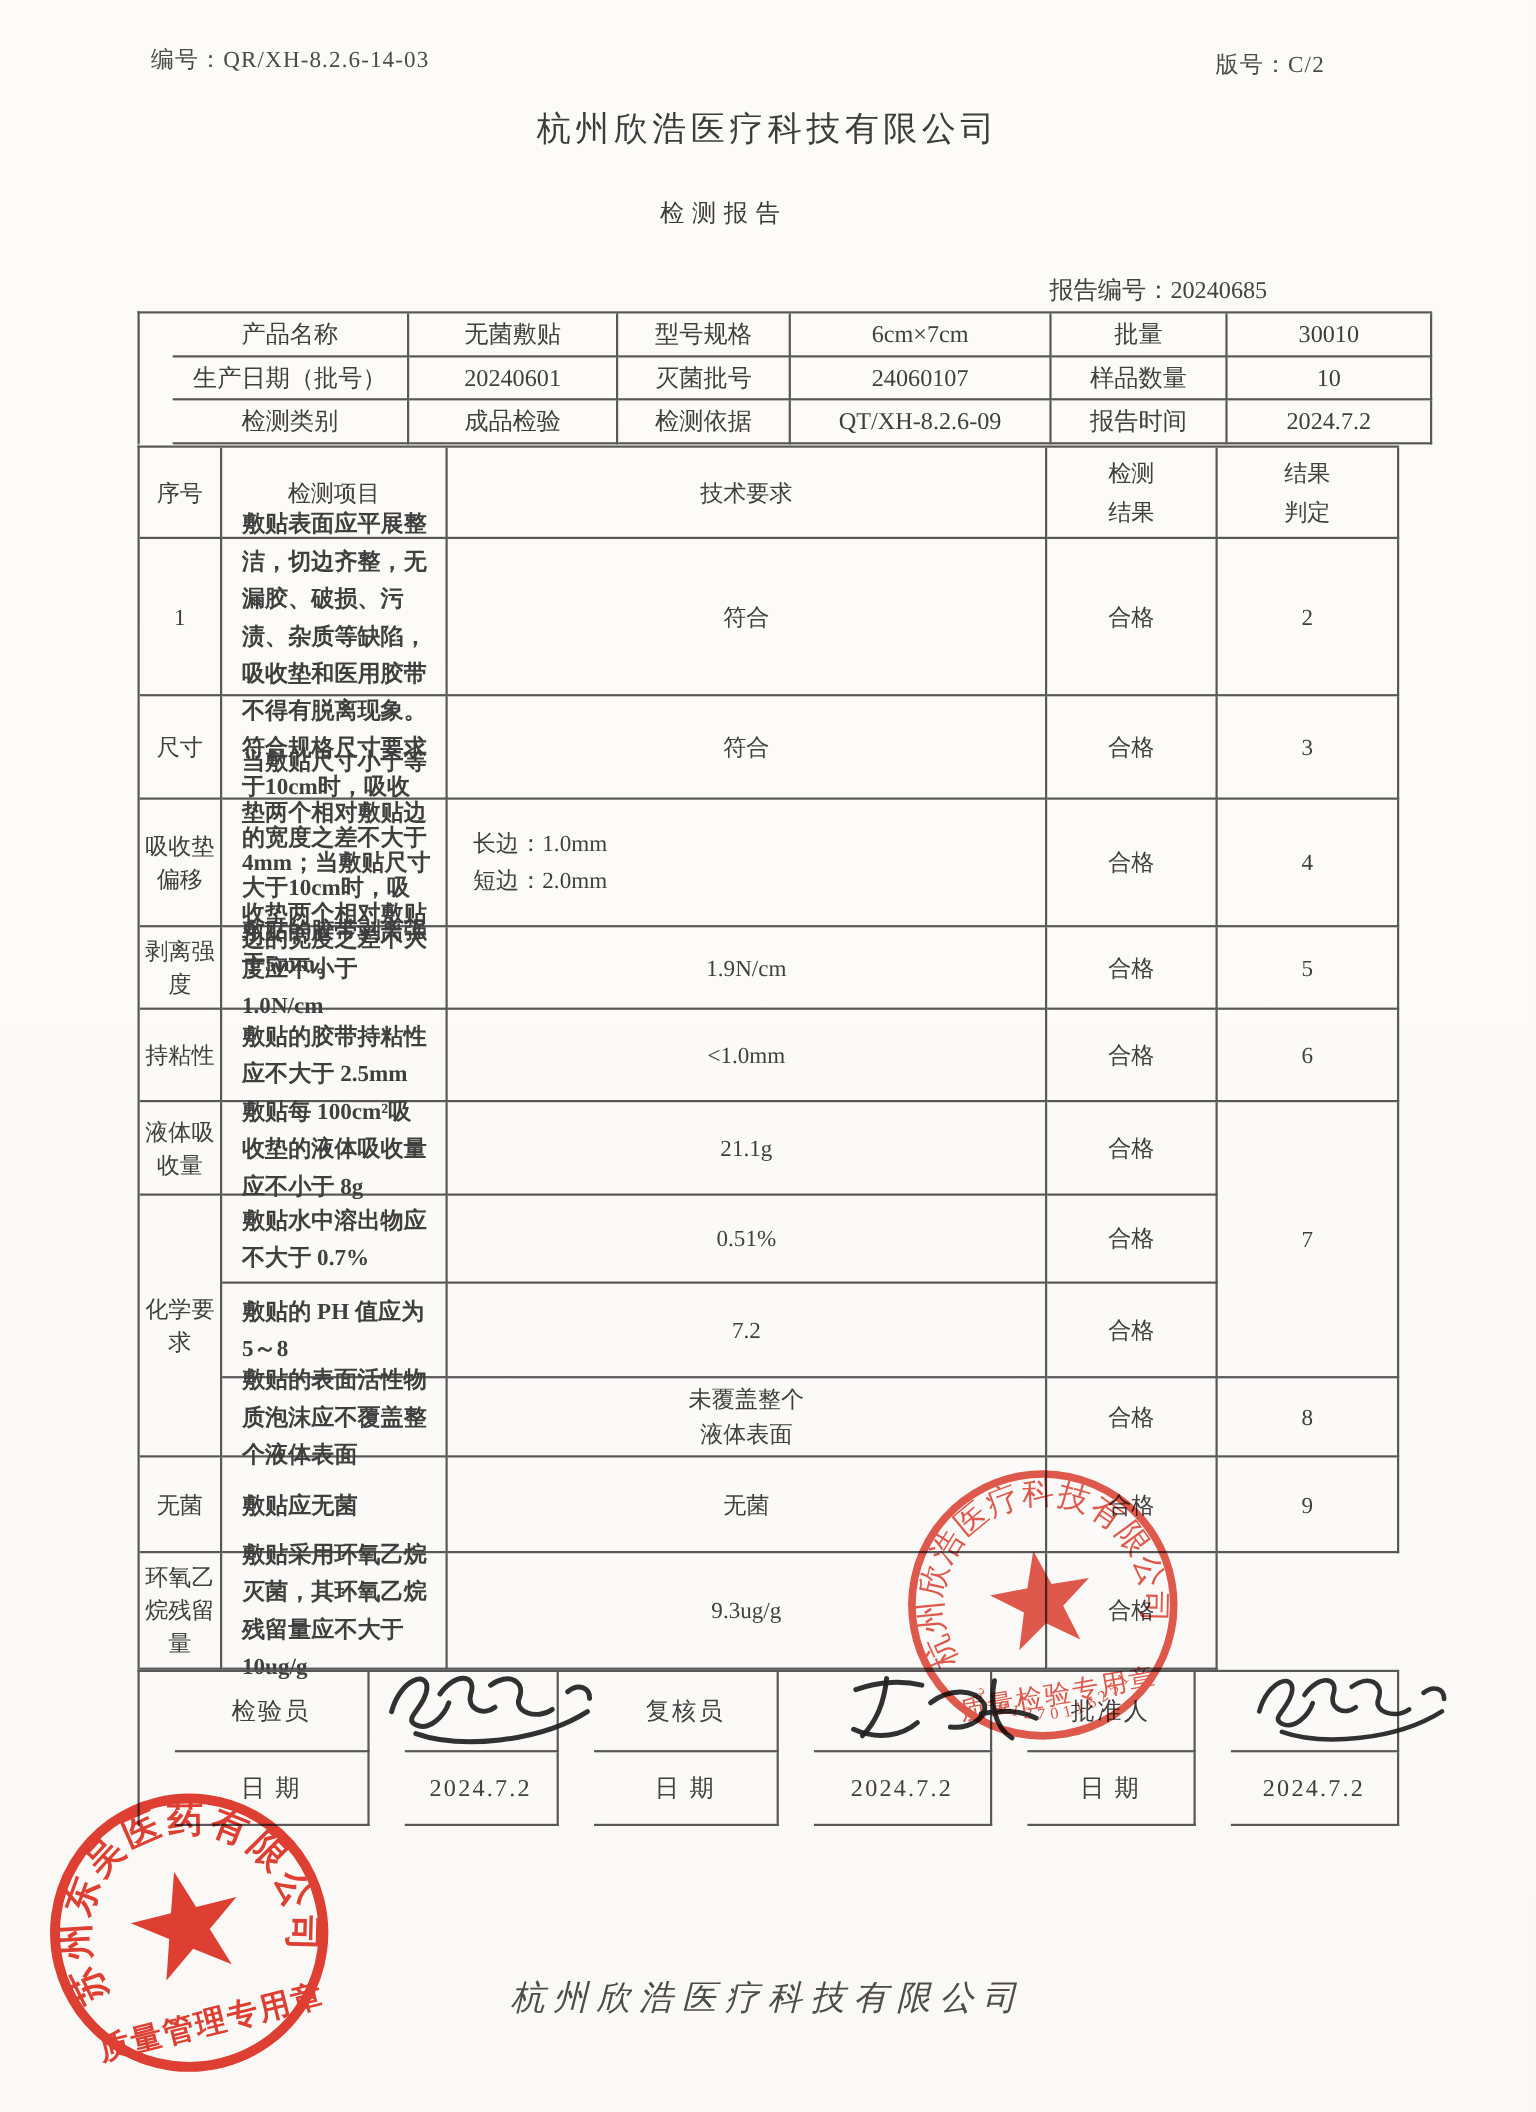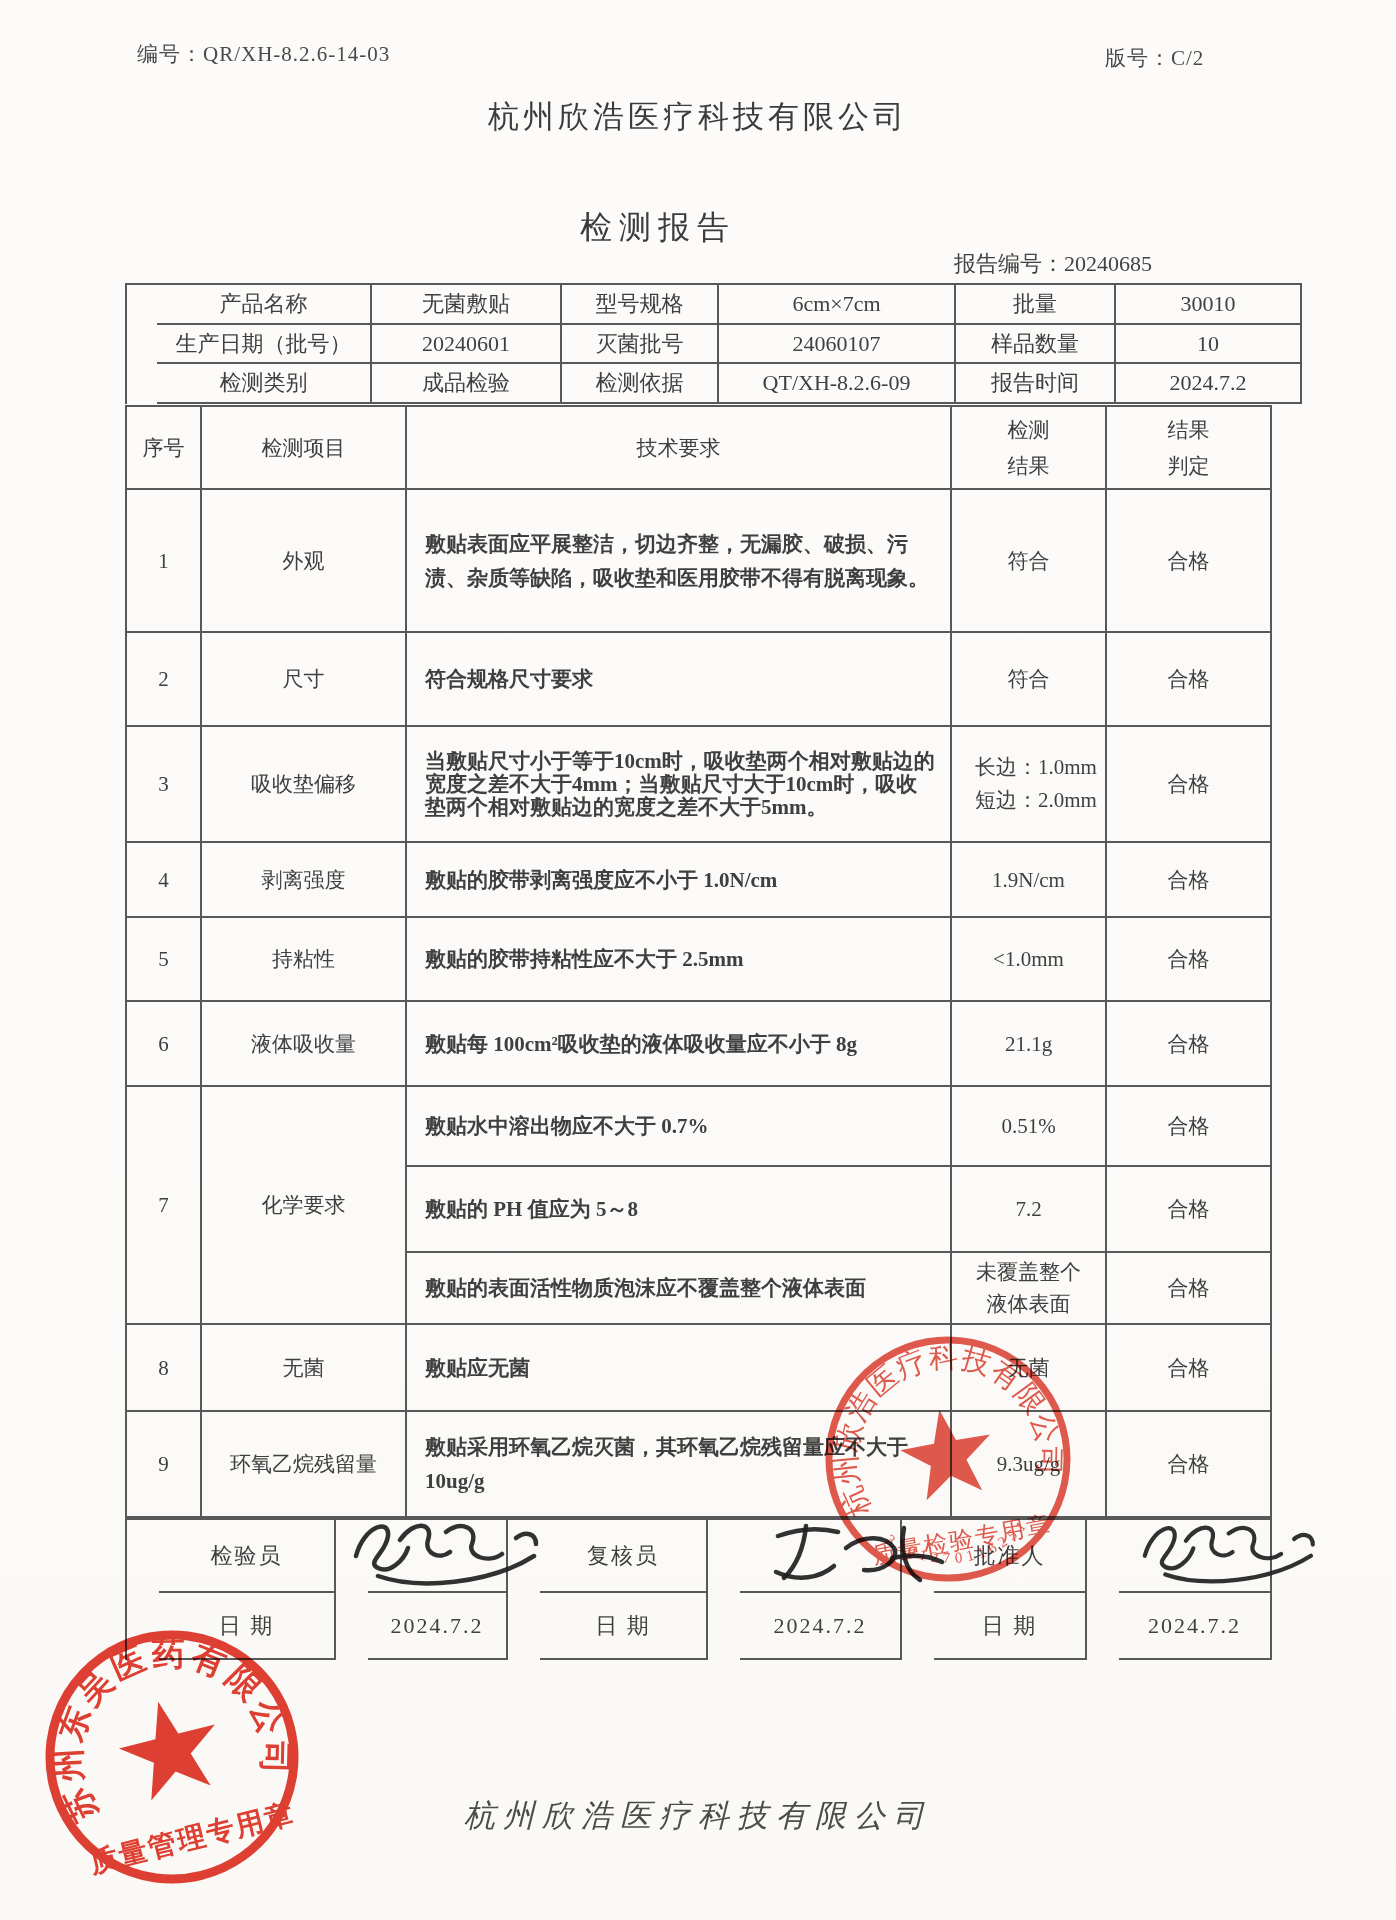--- a/index.html
+++ b/index.html
@@ -12,21 +12,21 @@
     overflow:hidden;
   }
   .sheet{
     position:absolute;left:0;top:0;width:1396px;height:1920px;
     background:linear-gradient(180deg,#fcfbf9 0%,#fbfaf8 60%,#faf9f6 100%);
   }
   .abs{position:absolute;}
   .doc-no{left:137px;top:40px;font-size:21px;color:#4a4a4a;letter-spacing:1px;text-align:center;}
   .version{left:1105px;top:44px;font-size:21px;color:#4a4a4a;letter-spacing:1px;}
   .company-title{left:0;top:96px;width:1396px;text-align:center;font-size:31px;letter-spacing:4px;color:#3c3c3c;}
-  .report-title{left:0;top:206px;width:1316px;text-align:center;font-size:32px;letter-spacing:7px;color:#3c3c3c;}
+  .report-title{left:0;top:179px;width:1316px;text-align:center;font-size:22px;letter-spacing:7px;color:#3c3c3c;}
   .report-no{left:125px;top:249px;width:1145px;text-align:right;padding-right:118px;box-sizing:border-box;font-size:22px;color:#424242;}
 
   .grid{display:grid;box-sizing:border-box;border-top:2px solid #585858;border-left:2px solid #585858;background:transparent;}
   .cell{
     box-sizing:border-box;
     border-right:2px solid #585858;border-bottom:2px solid #585858;
     display:flex;align-items:center;justify-content:center;
     font-size:21px;line-height:30px;color:#3f3f3f;
     text-align:center;padding:2px 4px;
   }
@@ -94,21 +94,20 @@
     <div class="cell two-line">
       <span>检测</span>
       <span>结果</span>
     </div>
     <div class="cell two-line">
       <span>结果</span>
       <span>判定</span>
     </div>
 
     <div class="cell">1</div>
-    <div class="cell">外观</div>
     <div class="cell left">敷贴表面应平展整洁，切边齐整，无漏胶、破损、污渍、杂质等缺陷，吸收垫和医用胶带不得有脱离现象。</div>
     <div class="cell">符合</div>
     <div class="cell">合格</div>
 
     <div class="cell">2</div>
     <div class="cell">尺寸</div>
     <div class="cell left">符合规格尺寸要求</div>
     <div class="cell">符合</div>
     <div class="cell">合格</div>
 

